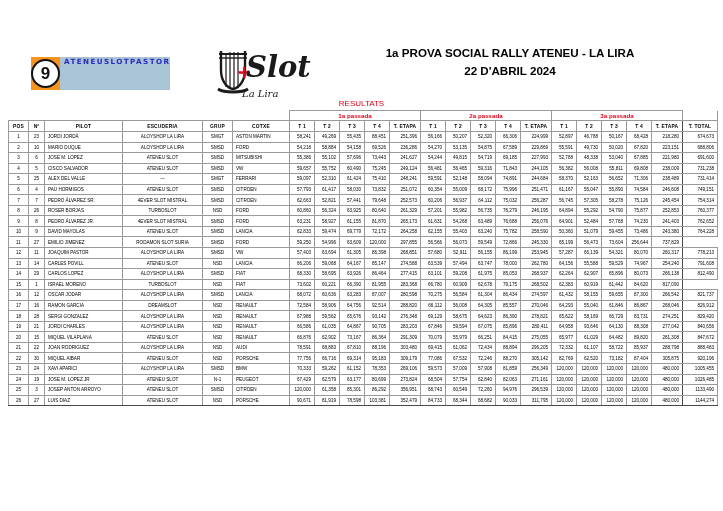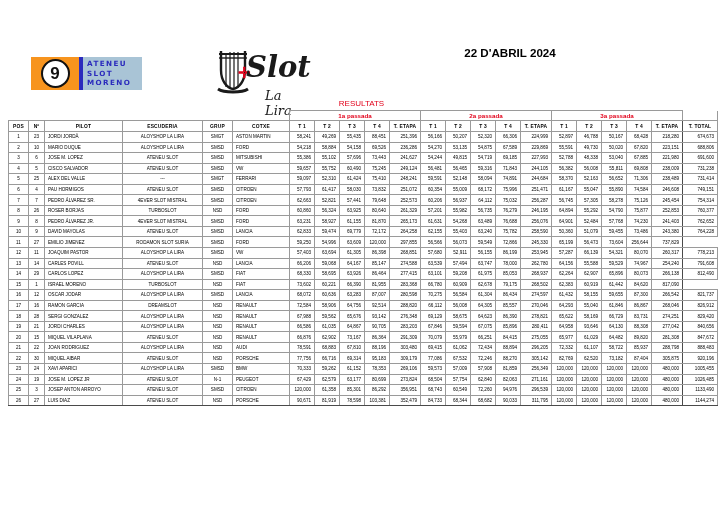--- a/index.html
+++ b/index.html
@@ -6,27 +6,27 @@
   body{width:723px;height:511px;font-family:"Liberation Sans",sans-serif;color:#000;overflow:hidden;}
   .page{position:relative;width:723px;height:511px;}
 
   
   .header{position:absolute;left:0;top:40px;width:723px;height:62px;}
 
   .logo-ateneu{position:absolute;left:31px;top:17px;width:111px;height:33px;display:flex;}
   .la-badge{width:48px;height:33px;background:#F7941E;display:flex;align-items:center;justify-content:center;}
   .la-disc{width:25px;height:25px;border-radius:50%;background:#ffffff;border:2.5px solid #111;display:flex;align-items:center;justify-content:center;font-weight:bold;font-size:17px;color:#111;line-height:1;}
   .la-bar{width:4px;height:33px;background:#2b2bbd;}
-  .la-text{flex:1;background:#A9C4D6;display:flex;flex-direction:column;justify-content:center;padding-left:4px;}
+  .la-text{flex:1;background:#A9C4D6;display:flex;flex-direction:row;justify-content:center;padding-left:4px;}
   .la-text span{font-family:"DejaVu Sans",sans-serif;font-weight:bold;font-size:7.2px;letter-spacing:1.4px;color:#2b2bbd;line-height:9.6px;}
 
   .logo-slot{position:absolute;left:210px;top:8px;width:92px;height:52px;}
   .logo-slot .lyre{position:absolute;left:6px;top:0;}
   .logo-slot .wordmark{position:absolute;left:36px;top:5px;font-family:"DejaVu Serif",serif;font-style:italic;font-weight:bold;font-size:29px;color:#1a1a1a;line-height:1;}
-  .logo-slot .sub{position:absolute;left:55px;top:40px;font-family:"DejaVu Serif",serif;font-style:italic;font-size:13px;color:#1a1a1a;}
+  .logo-slot .sub{position:absolute;left:32px;top:40px;font-family:"DejaVu Serif",serif;font-style:italic;font-size:10px;color:#1a1a1a;}
   .logo-slot .cross{position:absolute;left:28px;top:17px;color:#E2001A;font-size:15px;font-weight:bold;line-height:1;}
 
   .titles{position:absolute;left:330px;top:4px;width:360px;text-align:center;}
   .titles .t{font-weight:bold;font-size:11.6px;line-height:17.5px;white-space:nowrap;}
 
   .resultats{position:absolute;left:0;top:99px;width:723px;text-align:center;font-size:8px;color:#E2001A;font-weight:normal;}
 
   
   table{position:absolute;left:8px;top:110px;border-collapse:collapse;table-layout:fixed;}
   td,th{border:0.6px solid #9a9a9a;font-size:4.6px;padding:0;margin:0;height:9.55px;
@@ -59,41 +59,42 @@
   <div class="header">
 
     <div class="logo-ateneu">
       <div class="la-badge">
         <div class="la-disc">9</div>
       </div>
       <div class="la-bar"></div>
       <div class="la-text">
         <span>ATENEU</span>
         <span>SLOT</span>
-        <span>MORENO</span>
+        <span>PASTOR</span>
       </div>
     </div>
 
     <div class="logo-slot">
       <svg class="lyre" width="34" height="46" viewBox="0 0 34 46">
         <path d="M5 3 L5 22 C5 33 11 40 17 41 C23 40 29 33 29 22 L29 3" fill="none" stroke="#1a1a1a" stroke-width="2.4"></path>
         <path d="M2 41 C8 45 26 45 32 41" fill="none" stroke="#1a1a1a" stroke-width="3"></path>
         <line x1="10" y1="5" x2="10" y2="39" stroke="#1a1a1a" stroke-width="1.2"></line>
         <line x1="14" y1="4" x2="14" y2="40" stroke="#1a1a1a" stroke-width="1.2"></line>
         <line x1="18" y1="4" x2="18" y2="40" stroke="#1a1a1a" stroke-width="1.2"></line>
         <line x1="22" y1="4" x2="22" y2="40" stroke="#1a1a1a" stroke-width="1.2"></line>
         <line x1="3" y1="6" x2="31" y2="6" stroke="#1a1a1a" stroke-width="2"></line>
         <line x1="3" y1="10" x2="31" y2="10" stroke="#1a1a1a" stroke-width="1.4"></line>
       </svg>
       <div class="cross">✛</div>
       <div class="wordmark">Slot</div>
       <div class="sub">La Lira</div>
     </div>
 
     <div class="titles">
+      <div class="t">1a PROVA SOCIAL RALLY ATENEU - LA LIRA</div>
       <div class="t">22 D'ABRIL 2024</div>
     </div>
   </div>
 
   <div class="resultats">RESULTATS</div>
 
   <table id="results-table">
     <colgroup>
       <col style="width:20px">
         <col style="width:16px">

